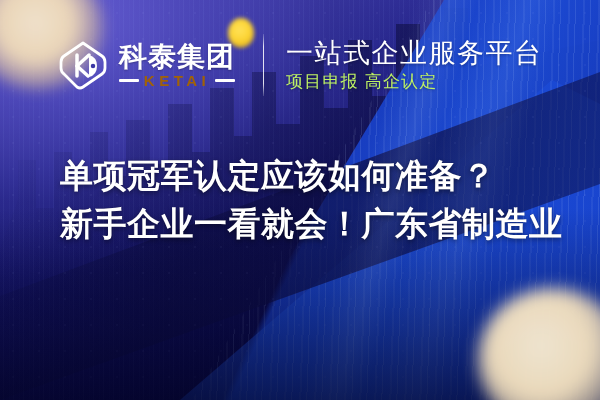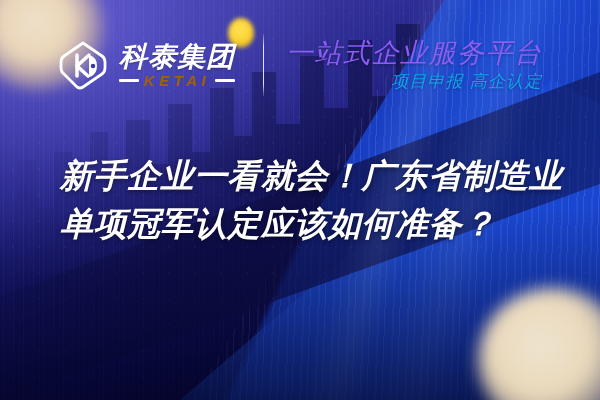--- a/index.html
+++ b/index.html
@@ -8,21 +8,20 @@
     background: #000;
   }
   #banner {
     position: relative;
     width: 600px;
     height: 400px;
     overflow: hidden;
     background: #0a0a50;
     font-family: "Liberation Sans", "DejaVu Sans", sans-serif;
     user-select: none;
-    font-style: italic;
   }
 
   
   .layer { position: absolute; inset: 0; }
 
   
   .bg-base {
     background:
       linear-gradient(160deg,
         #4a44b8 0%,
@@ -249,35 +248,34 @@
   }
 
   .tagline-block {
     display: flex;
     flex-direction: column;
     gap: 6px;
   }
   .tagline-main {
     font-size: 27px;
     font-weight: 400;
-    color: #8b5cf6;
+    color: #ffffff;
     letter-spacing: 1.5px;
     line-height: 1;
     white-space: nowrap;
     text-shadow: 0 1px 3px rgba(0,0,0,0.30);
   }
   .tagline-sub {
     font-size: 17px;
     font-weight: 400;
-    color: #0ea5e9;
+    color: #bef264;
     letter-spacing: 1.2px;
     line-height: 1;
     white-space: nowrap;
     text-shadow: 0 1px 3px rgba(0,0,0,0.30);
-    text-align: right;
   }
 
   
   .headline {
     position: absolute;
     left: 60px;
     top: 152px;
     width: 500px;
   }
   .headline-line {
@@ -342,17 +340,17 @@
     <div class="divider"></div>
 
     <div class="tagline-block">
       <div class="tagline-main">一站式企业服务平台</div>
       <div class="tagline-sub">项目申报 高企认定</div>
     </div>
 
   </div>
 
   <div class="headline">
+    <div class="headline-line">单项冠军认定应该如何准备？</div>
     <div class="headline-line">新手企业一看就会！广东省制造业</div>
-    <div class="headline-line">单项冠军认定应该如何准备？</div>
   </div>
 
 </div>
 
 </body></html>

